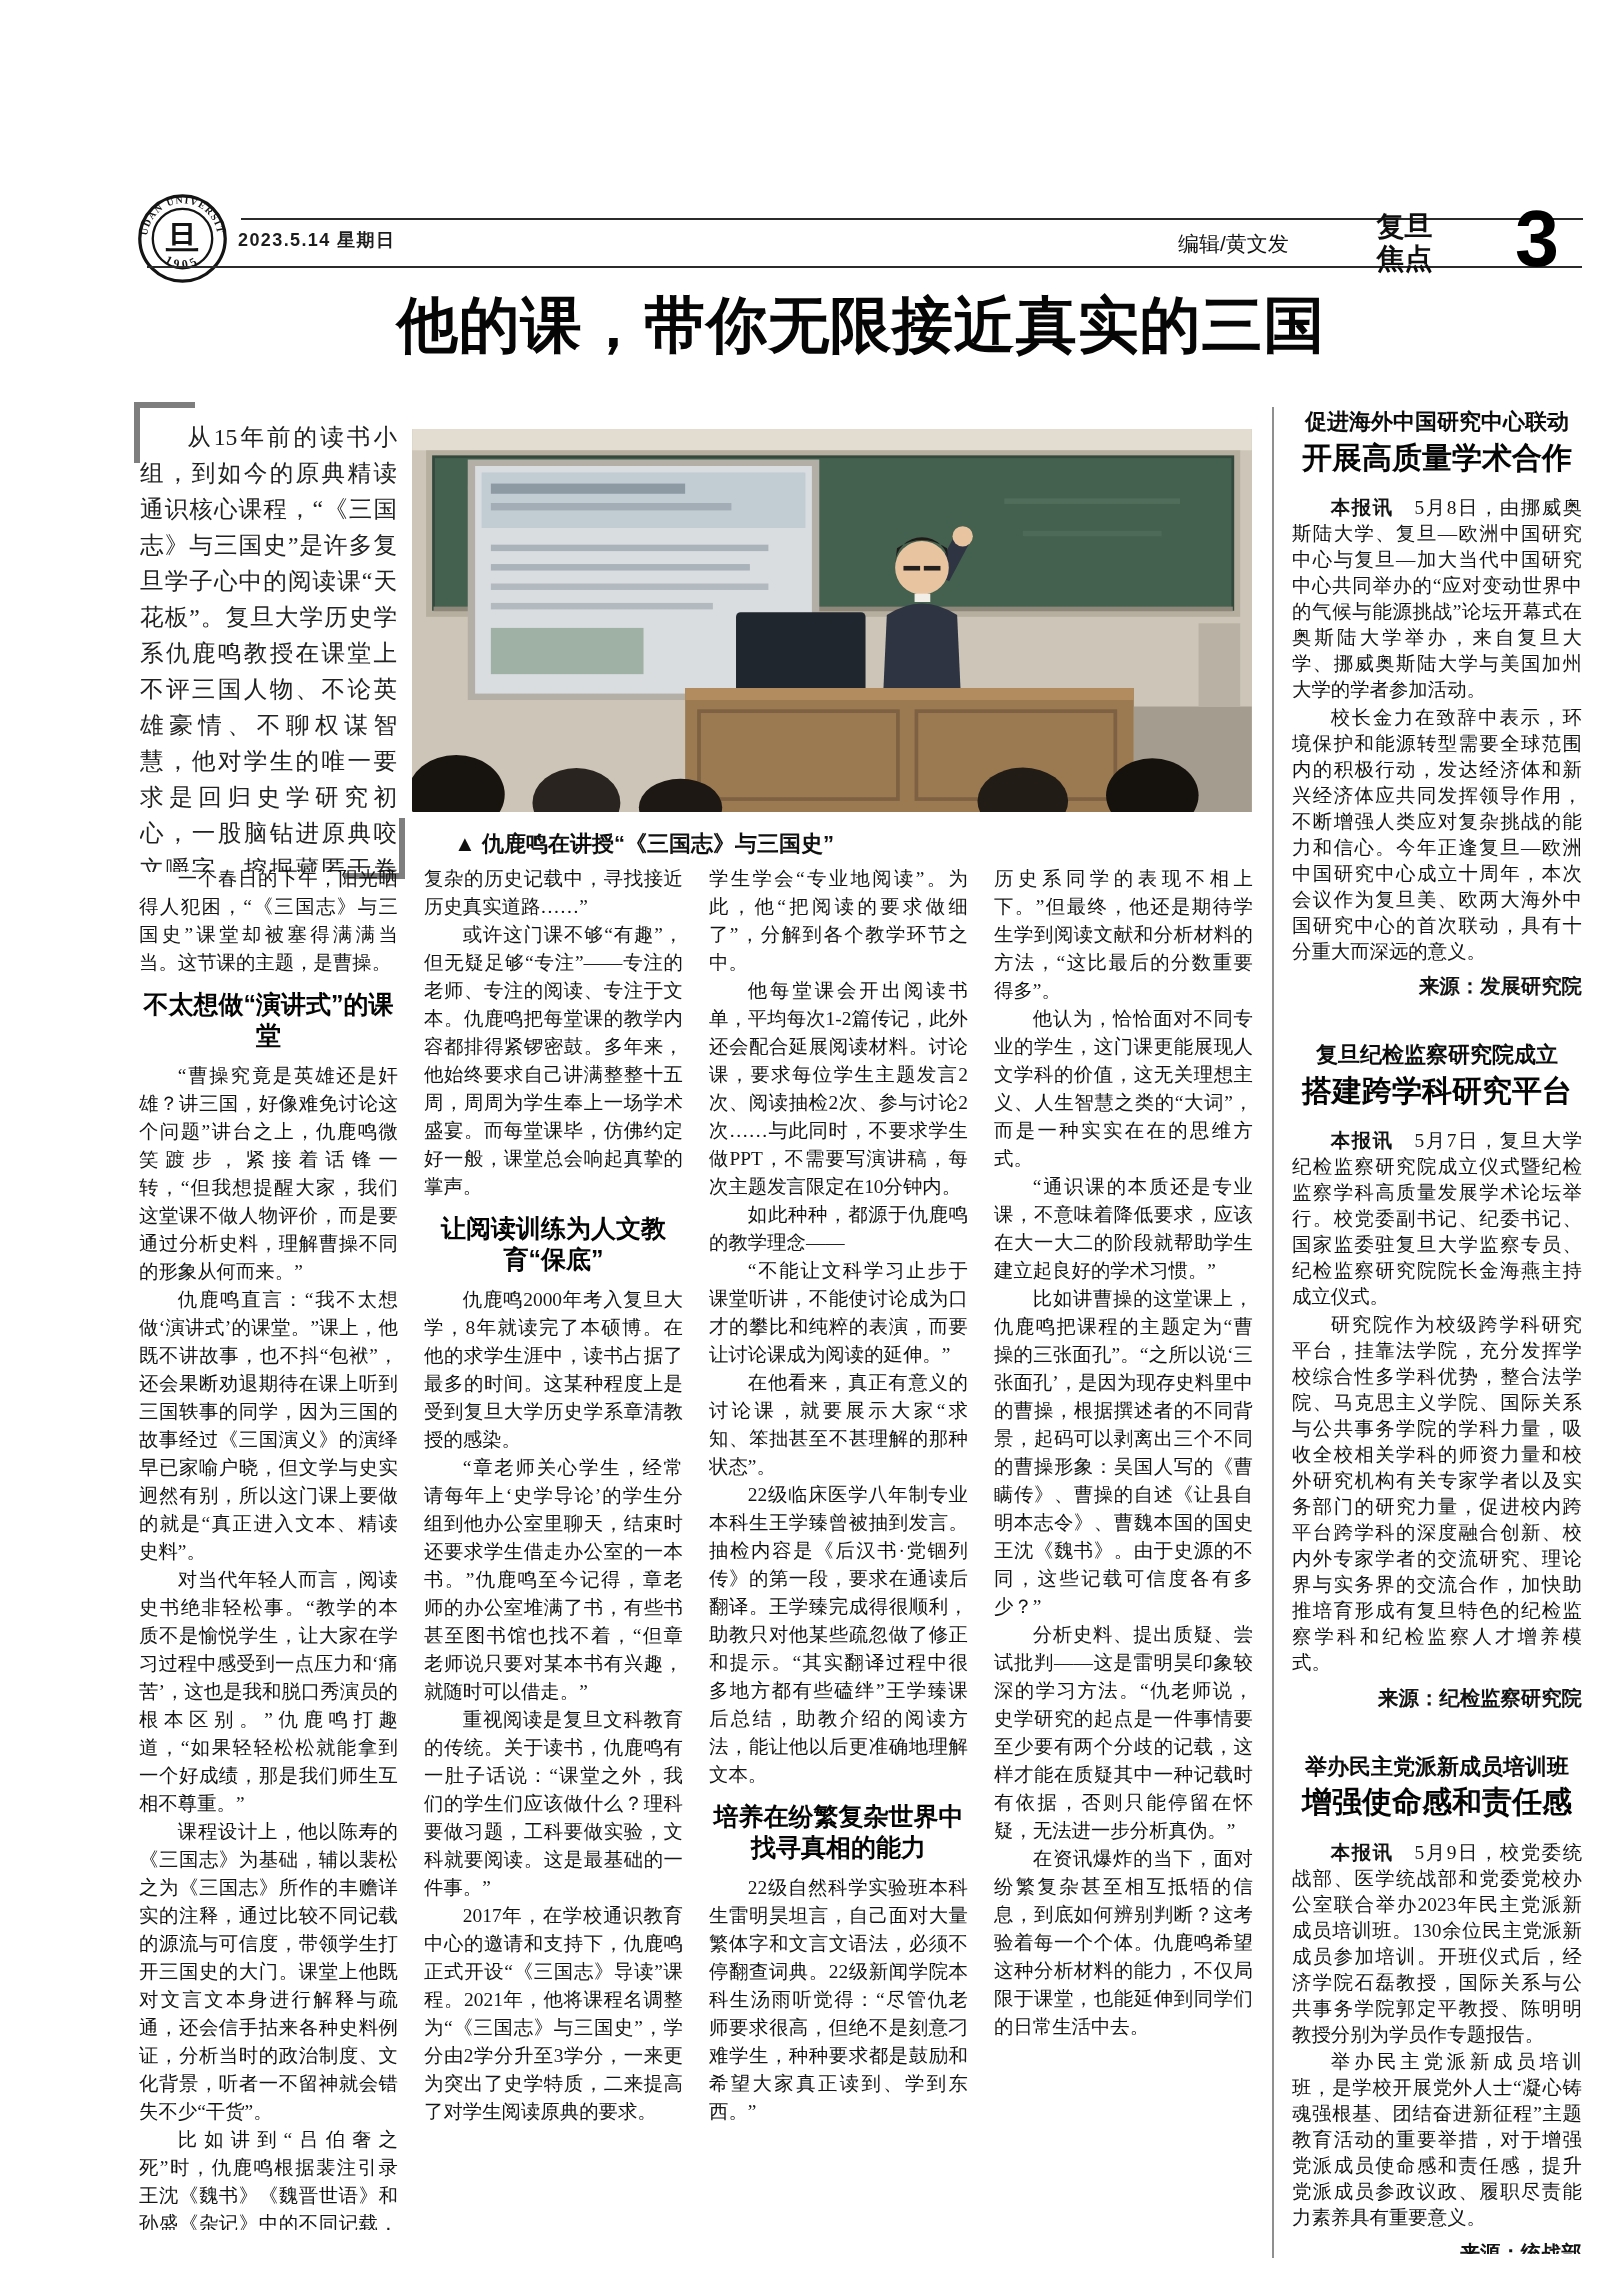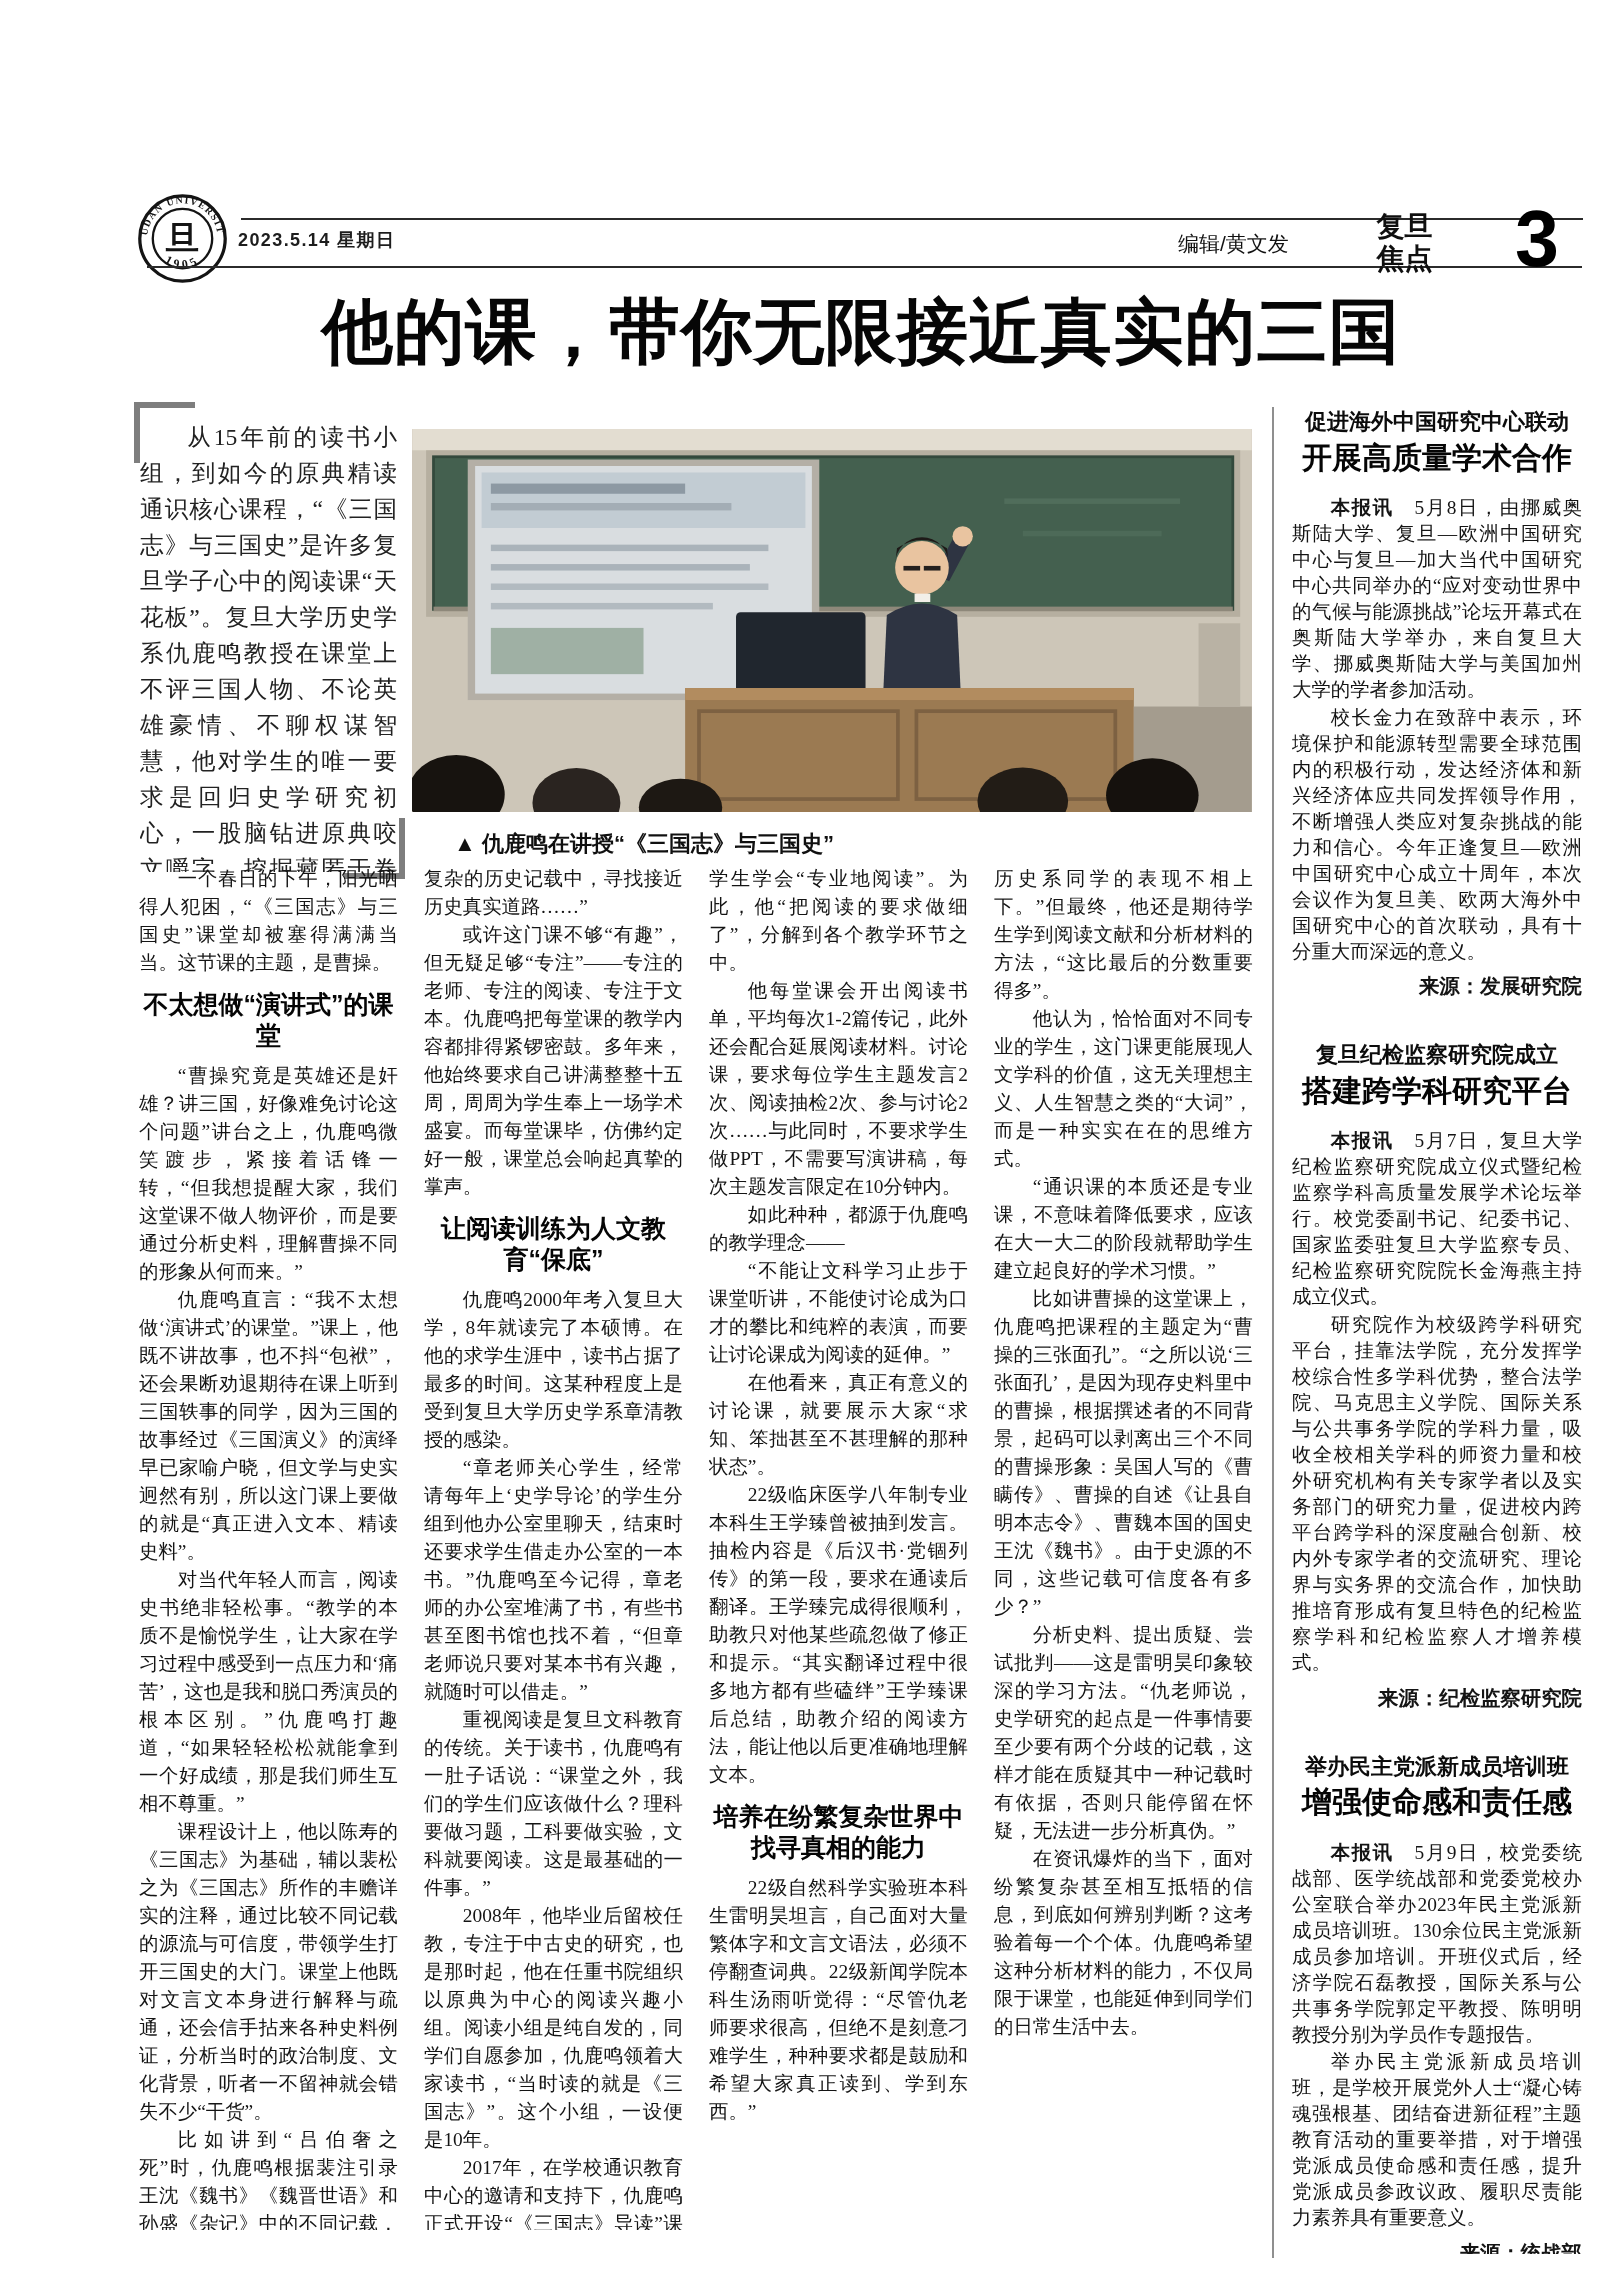--- a/index.html
+++ b/index.html
@@ -17,21 +17,21 @@
   .editor{left:1178px;top:230px;font-family:"Liberation Sans",sans-serif;
         font-size:21px;color:#111;text-align:right;}
   .section-name{left:1358px;top:211px;width:93px;text-align:center;
         font-weight:bold;font-size:28px;line-height:32px;color:#0f0f0f;
         font-family:"Liberation Serif",serif;}
   .page-num{left:1515px;top:199px;font-family:"Liberation Sans",sans-serif;
         font-size:79px;font-weight:bold;line-height:79px;color:#000;}
   
   .headline{left:139px;top:285px;width:1444px;text-align:center;
         font-family:"Liberation Sans","DejaVu Sans",sans-serif;
-        font-size:71px;font-weight:bold;letter-spacing:0.9px;color:#060606;
+        font-size:61px;font-weight:bold;letter-spacing:0.9px;color:#060606;
         white-space:nowrap;}
   
   .lede{left:140px;top:419px;width:257px;height:453px;
         font-size:23.6px;line-height:36px;text-align:justify;color:#222;
         text-indent:2em;overflow:hidden;}
   .corner{width:55px;height:55px;}
   .corner-tl{left:134px;top:402px;border-top:6px solid #7e7e7e;border-left:6px solid #7e7e7e;}
   .corner-br{left:344px;top:818px;border-bottom:6px solid #7e7e7e;border-right:6px solid #7e7e7e;}
   
   .photo{left:412px;top:429px;width:840px;height:383px;overflow:hidden;background:#cdc6b8;}
@@ -161,21 +161,20 @@
     <p>比如讲到“吕伯奢之死”时，仇鹿鸣根据裴注引录王沈《魏书》《魏晋世语》和孙盛《杂记》中的不同记载，还原了一个“罗生门”式的故事，并介绍几种史料的作者及撰述立场。</p>
 
   </div>
   <div class="col">
     <p class="cont">复杂的历史记载中，寻找接近历史真实道路……”</p>
     <p>或许这门课不够“有趣”，但无疑足够“专注”——专注的老师、专注的阅读、专注于文本。仇鹿鸣把每堂课的教学内容都排得紧锣密鼓。多年来，他始终要求自己讲满整整十五周，周周为学生奉上一场学术盛宴。而每堂课毕，仿佛约定好一般，课堂总会响起真挚的掌声。</p>
     <h3 class="subhead">让阅读训练为人文教育“保底”</h3>
     <p>仇鹿鸣2000年考入复旦大学，8年就读完了本硕博。在他的求学生涯中，读书占据了最多的时间。这某种程度上是受到复旦大学历史学系章清教授的感染。</p>
     <p>“章老师关心学生，经常请每年上‘史学导论’的学生分组到他办公室里聊天，结束时还要求学生借走办公室的一本书。”仇鹿鸣至今记得，章老师的办公室堆满了书，有些书甚至图书馆也找不着，“但章老师说只要对某本书有兴趣，就随时可以借走。”</p>
     <p>重视阅读是复旦文科教育的传统。关于读书，仇鹿鸣有一肚子话说：“课堂之外，我们的学生们应该做什么？理科要做习题，工科要做实验，文科就要阅读。这是最基础的一件事。”</p>
-    <p>2008年，他毕业后留校任教，专注于中古史的研究，也是那时起，他在任重书院组织以原典为中心的阅读兴趣小组。阅读小组是纯自发的，同学们自愿参加，仇鹿鸣领着大家读书，“当时读的就是《三国志》”。这个小组，一设便是10年。</p>
     <p>2017年，在学校通识教育中心的邀请和支持下，仇鹿鸣正式开设“《三国志》导读”课程。2021年，他将课程名调整为“《三国志》与三国史”，学分由2学分升至3学分，一来更为突出了史学特质，二来提高了对学生阅读原典的要求。</p>
 
   </div>
   <div class="col">
     <p class="cont">学生学会“专业地阅读”。为此，他“把阅读的要求做细了”，分解到各个教学环节之中。</p>
     <p>他每堂课会开出阅读书单，平均每次1-2篇传记，此外还会配合延展阅读材料。讨论课，要求每位学生主题发言2次、阅读抽检2次、参与讨论2次……与此同时，不要求学生做PPT，不需要写演讲稿，每次主题发言限定在10分钟内。</p>
     <p>如此种种，都源于仇鹿鸣的教学理念——</p>
     <p>“不能让文科学习止步于课堂听讲，不能使讨论成为口才的攀比和纯粹的表演，而要让讨论课成为阅读的延伸。”</p>
     <p>在他看来，真正有意义的讨论课，就要展示大家“求知、笨拙甚至不甚理解的那种状态”。</p>
     <p>22级临床医学八年制专业本科生王学臻曾被抽到发言。抽检内容是《后汉书·党锢列传》的第一段，要求在通读后翻译。王学臻完成得很顺利，助教只对他某些疏忽做了修正和提示。“其实翻译过程中很多地方都有些磕绊”王学臻课后总结，助教介绍的阅读方法，能让他以后更准确地理解文本。</p>

